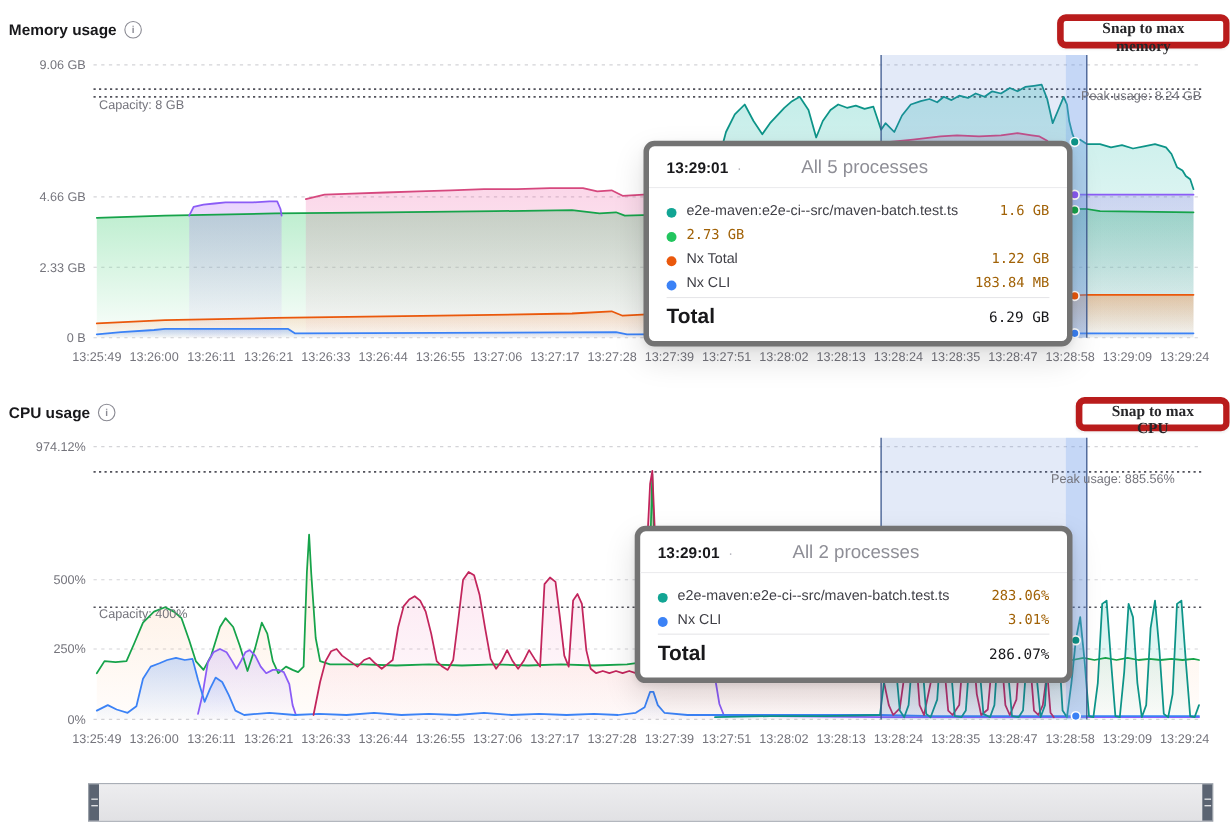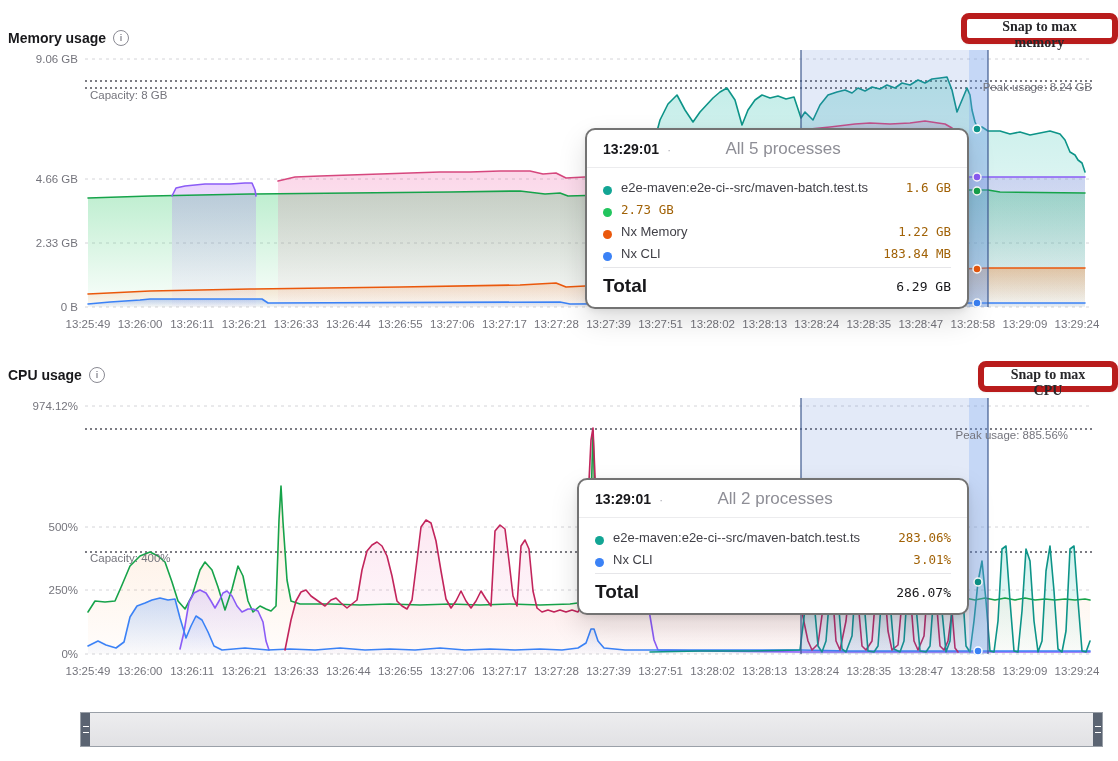--- a/index.html
+++ b/index.html
@@ -1,25 +1,25 @@
 <!DOCTYPE html>
 <html><head>
 <meta charset="utf-8">
 <style>
   html,body{margin:0;padding:0;background:#fff;}
   .page{position:relative;width:1118px;height:761px;background:#fff;font-family:"Liberation Sans",sans-serif;overflow:hidden;}
   .charts-svg{position:absolute;left:0;top:0;pointer-events:none;}
   .section-header{position:absolute;display:flex;align-items:center;gap:7px;color:#18181b;font-size:14px;font-weight:700;}
-  .section-header.mem{left:8px;top:19px;margin-top:11px;}
+  .section-header.mem{left:8px;top:19px;}
   .section-header.cpu{left:8px;top:367px;}
   .info-icon{width:14px;height:14px;border:1.3px solid #8a8a93;border-radius:50%;color:#8a8a93;font-size:9px;font-weight:600;display:inline-flex;align-items:center;justify-content:center;font-style:normal;}
   .snap-btn{position:absolute;height:31px;background:#fff;border:6px solid #b91c1c;border-radius:8px;font-family:Liberation Serif, serif;font-size:14px;font-weight:600;color:#27272a;padding:0 15px;box-shadow:0 1px 2px rgba(0,0,0,.06);cursor:pointer;}
   .snap-btn.mem{left:961px;top:13px;}
   .snap-btn.cpu{left:978px;top:361px;}
-  .tooltip{position:absolute;background:#fff;border:2px solid #737373;border-radius:10px;box-shadow:0 12px 28px rgba(0,0,0,.13),0 2px 6px rgba(0,0,0,.07);z-index:5;}
+  .tooltip{position:absolute;background:#fff;border:5px solid #737373;border-radius:10px;box-shadow:0 12px 28px rgba(0,0,0,.13),0 2px 6px rgba(0,0,0,.07);z-index:5;}
   .tooltip.mem{left:585px;top:128px;width:380px;}
   .tooltip.cpu{left:577px;top:478px;width:388px;}
   .t-header{display:flex;align-items:center;gap:8px;padding:9px 16px 8px;border-bottom:1px solid #ececee;}
   .t-time{font-weight:700;font-size:14px;color:#18181b;}
   .t-sep{color:#b4b4bc;font-size:13px;}
   .t-sub{color:#8e8e96;font-size:17px;margin-left:46px;}
   .t-body{padding:5px 16px 0;}
   .t-row{display:flex;align-items:flex-end;gap:9px;height:22px;}
   .t-dot{width:9px;height:9px;border-radius:50%;flex:none;}
   .t-name{flex:1;font-size:13px;color:#3f3f46;white-space:nowrap;}
@@ -223,21 +223,21 @@
           <span class="t-dot" style="background: rgb(18, 165, 148);"></span>
           <span class="t-name">e2e-maven:e2e-ci--src/maven-batch.test.ts</span>
           <span class="t-val">1.6 GB</span>
         </div>
         <div class="t-row">
           <span class="t-dot" style="background: rgb(34, 197, 94);"></span>
           <span class="t-val">2.73 GB</span>
         </div>
         <div class="t-row">
           <span class="t-dot" style="background: rgb(234, 88, 12);"></span>
-          <span class="t-name">Nx Memory</span>
+          <span class="t-name">Nx Total</span>
           <span class="t-val">1.22 GB</span>
         </div>
         <div class="t-row">
           <span class="t-dot" style="background: rgb(59, 130, 246);"></span>
           <span class="t-name">Nx CLI</span>
           <span class="t-val">183.84 MB</span>
         </div>
       </div>
     <div class="t-total">
       <span class="t-total-label">Total</span>

